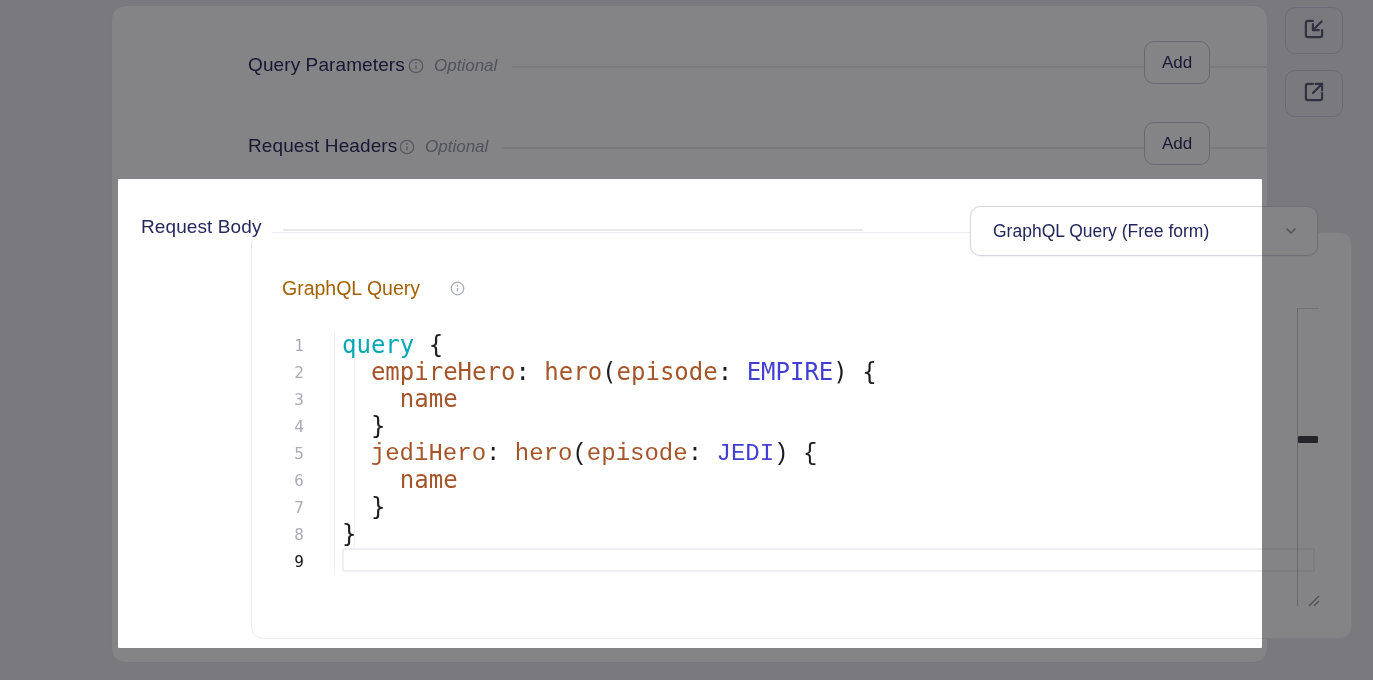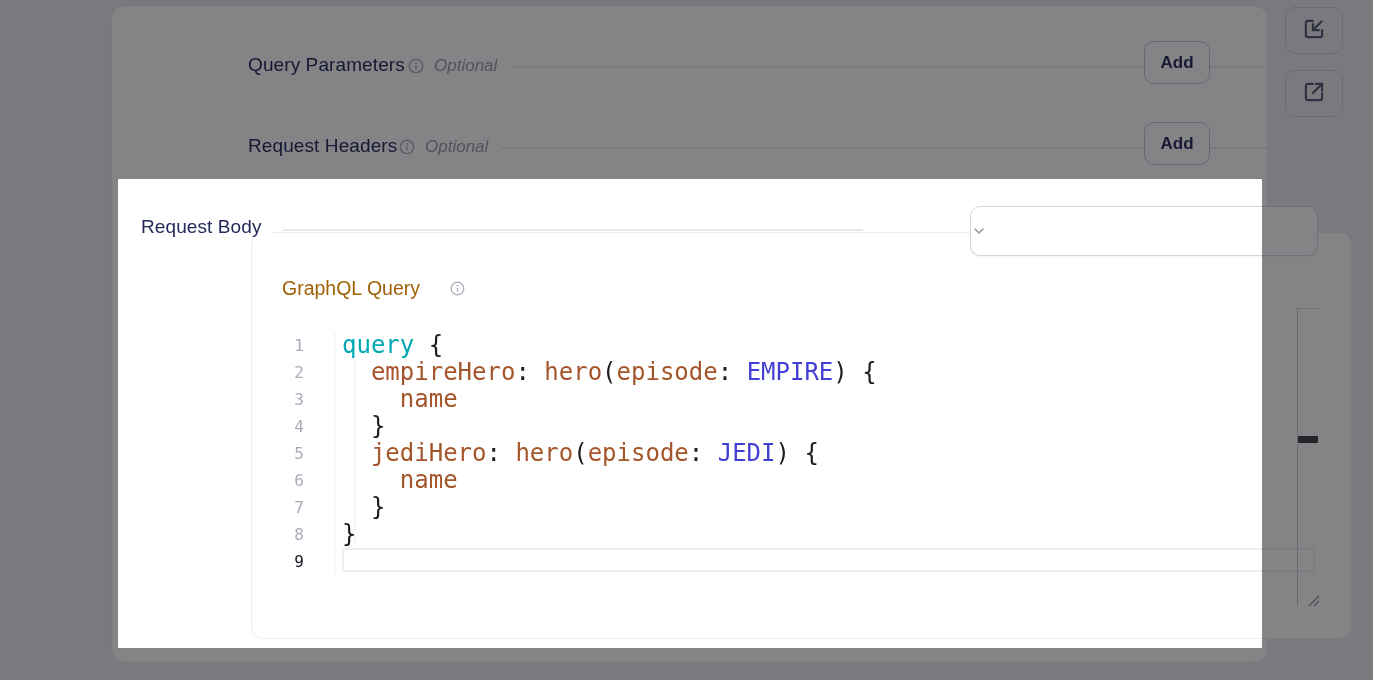--- a/index.html
+++ b/index.html
@@ -11,21 +11,21 @@
            background:#ffffff; border:1px solid #e4e5ea; border-radius:14px; }
 
   .abs { position:absolute; }
 
   .sec-title { font-size:19px; font-weight:500; color:#24285b; letter-spacing:.1px; }
   .optional  { font-size:17px; font-style:italic; color:#989aa6; }
   .divider   { height:2px; background:#e8e8ee; }
 
   .add-btn { position:absolute; width:66px; height:43px; background:#fff;
              border:1px solid #c4c5d4; border-radius:10px; color:#262a5e;
-             font-size:17px; font-weight:700; font-family:"Liberation Sans",sans-serif;
+             font-size:17px; font-weight:400; font-family:"Liberation Sans",sans-serif;
              display:flex; align-items:center; justify-content:center; cursor:pointer; }
 
   .info-icon { display:inline-block; width:16px; height:16px; }
 
   .subpanel { position:absolute; left:139px; top:226px; width:1101px; height:407px;
               background:#fff; border:1px solid #ecedf2; border-radius:12px; }
 
   .select { position:absolute; left:858px; top:200px; width:348px; height:50px;
             background:#fff; border:1px solid #d5d6e0; border-radius:10px;
             box-shadow:0 1px 2px rgba(30,30,60,.05);
@@ -101,20 +101,21 @@
       <span class="abs optional" style="left:313px; top:131px;">Optional</span>
       <button class="add-btn" style="left:1032px; top:116px;">Add</button>
     </div>
 
     <div>
       <div class="subpanel"></div>
       <div class="abs divider" style="left:171px; top:223px; width:580px;"></div>
       <span class="abs sec-title" style="left:29px; top:210px; background:#fff; padding-right:10px;">Request Body</span>
 
       <div class="select">
+        <span class="val">GraphQL Query (Free form)</span>
         <span class="chev">
           <svg width="16" height="16" viewBox="0 0 24 24" fill="none" stroke="#9597a3" stroke-width="2.4" stroke-linecap="round" stroke-linejoin="round">
               <polyline points="6 9 12 15 18 9"></polyline>
             </svg>
         </span>
       </div>
 
       <span class="gql-label">GraphQL Query</span>
       <span class="abs info-icon" style="left:338px; top:275px;">
         <svg width="15" height="15" viewBox="0 0 16 16">
@@ -137,21 +138,21 @@
             <div class="gutter-num" style="top: 461px;">6</div>
             <div class="gutter-num" style="top: 488px;">7</div>
             <div class="gutter-num" style="top: 515px;">8</div>
             <div class="gutter-num active" style="top: 542px;">9</div>
           </div>
         <div id="code">
             <div class="code-line" style="top: 326px;"><span class="tok-kw">query</span><span class="tok-pn"> {</span></div>
             <div class="code-line" style="top: 353px;"><span class="tok-pn">  </span><span class="tok-id">empireHero</span><span class="tok-pn">: </span><span class="tok-id">hero</span><span class="tok-pn">(</span><span class="tok-id">episode</span><span class="tok-pn">: </span><span class="tok-atom">EMPIRE</span><span class="tok-pn">) {</span></div>
             <div class="code-line" style="top: 380px;"><span class="tok-pn">    </span><span class="tok-id">name</span></div>
             <div class="code-line" style="top: 407px;"><span class="tok-pn">  }</span></div>
-            <div class="code-line" style="top: 434px;"><span class="tok-pn">  </span><span class="tok-id">jediHero</span><span class="tok-pn">: </span><span class="tok-id">hero</span><span class="tok-pn">(</span><span class="tok-id">episode</span><span class="tok-pn">: </span><span class="tok-atom">JEDI</span><span class="tok-pn">) {</span></div>
+            <div class="code-line" style="top: 434px; font-family: Liberation Mono, monospace;"><span class="tok-pn">  </span><span class="tok-id">jediHero</span><span class="tok-pn">: </span><span class="tok-id">hero</span><span class="tok-pn">(</span><span class="tok-id">episode</span><span class="tok-pn">: </span><span class="tok-atom">JEDI</span><span class="tok-pn">) {</span></div>
             <div class="code-line" style="top: 461px;"><span class="tok-pn">    </span><span class="tok-id">name</span></div>
             <div class="code-line" style="top: 488px;"><span class="tok-pn">  }</span></div>
             <div class="code-line" style="top: 515px;"><span class="tok-pn">}</span></div>
             <div class="code-line" style="top: 542px;"></div>
           </div>
         <div class="edit-hline"></div>
         <div class="edit-vline"></div>
         <div class="scroll-dash"></div>
         <span class="resize-grip">
           <svg width="15" height="15" viewBox="0 0 15 15" stroke="#9a9aa2" stroke-width="1.4">

